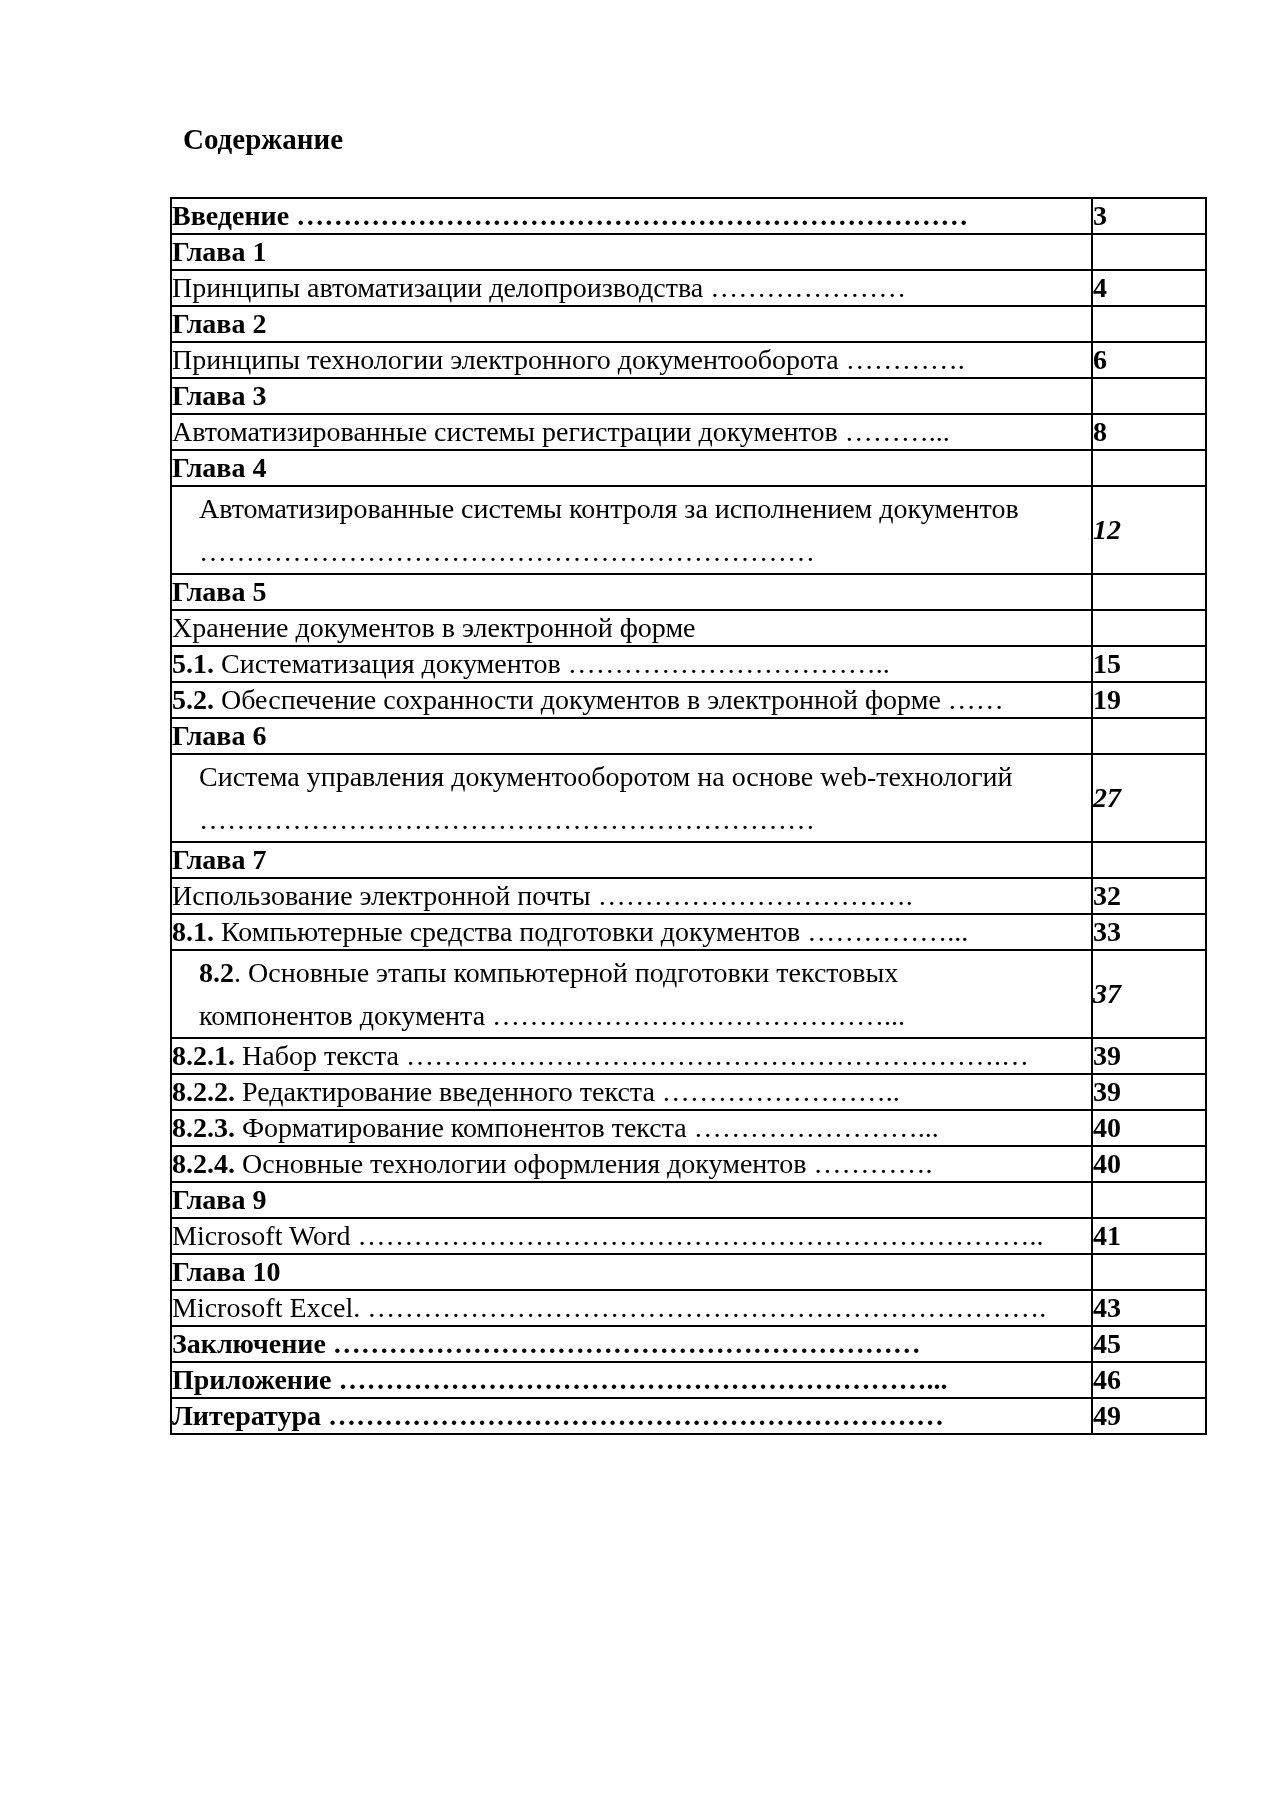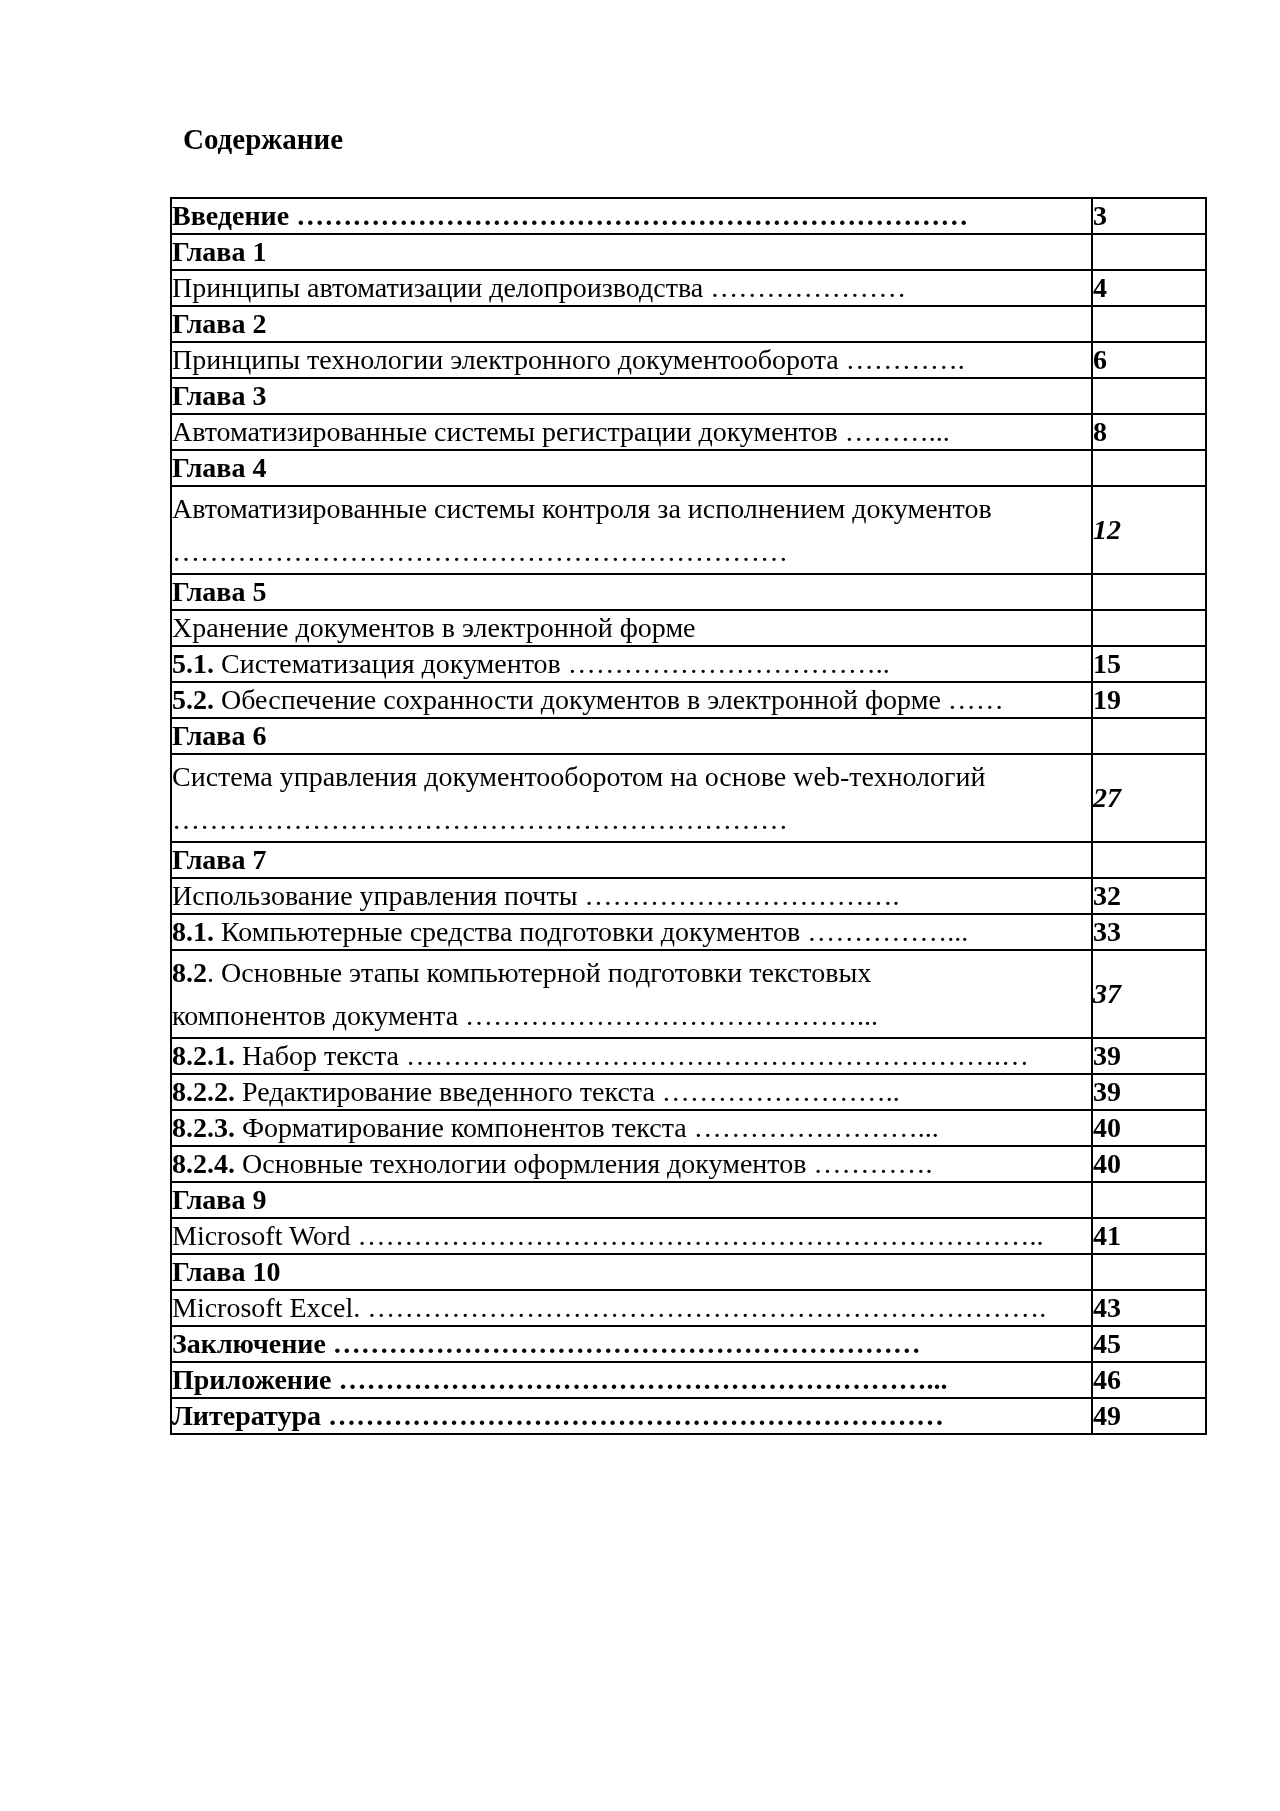--- a/index.html
+++ b/index.html
@@ -53,20 +53,21 @@
     height: 34px;
     padding-left: 6px;
     font-weight: bold;
     overflow: hidden;
   }
   tr.tall td.entry {
     height: 86px;
     line-height: 43px;
     white-space: pre-wrap;
     word-break: normal;
+    padding-left: 27px;
   }
   tr.tall td.page {
     height: 86px;
     font-style: italic;
   }
   td.entry b { font-weight: bold; }
 </style>
 </head>
 <body>
 
@@ -135,21 +136,21 @@
         <tr class="tall">
           <td class="entry"><b></b><span>Система управления документооборотом на основе web-технологий
 …………………………………………………………</span></td>
           <td class="page">27</td>
         </tr>
         <tr>
           <td class="entry"><b>Глава 7</b><span></span></td>
           <td class="page"></td>
         </tr>
         <tr>
-          <td class="entry"><b></b><span>Использование управления почты …………………………….</span></td>
+          <td class="entry"><b></b><span>Использование электронной почты …………………………….</span></td>
           <td class="page">32</td>
         </tr>
         <tr>
           <td class="entry"><b>8.1.</b><span> Компьютерные средства подготовки документов ……………...</span></td>
           <td class="page">33</td>
         </tr>
         <tr class="tall">
           <td class="entry"><b>8.2</b><span>. Основные этапы компьютерной подготовки текстовых
 компонентов документа ……………………………………...</span></td>
           <td class="page">37</td>

